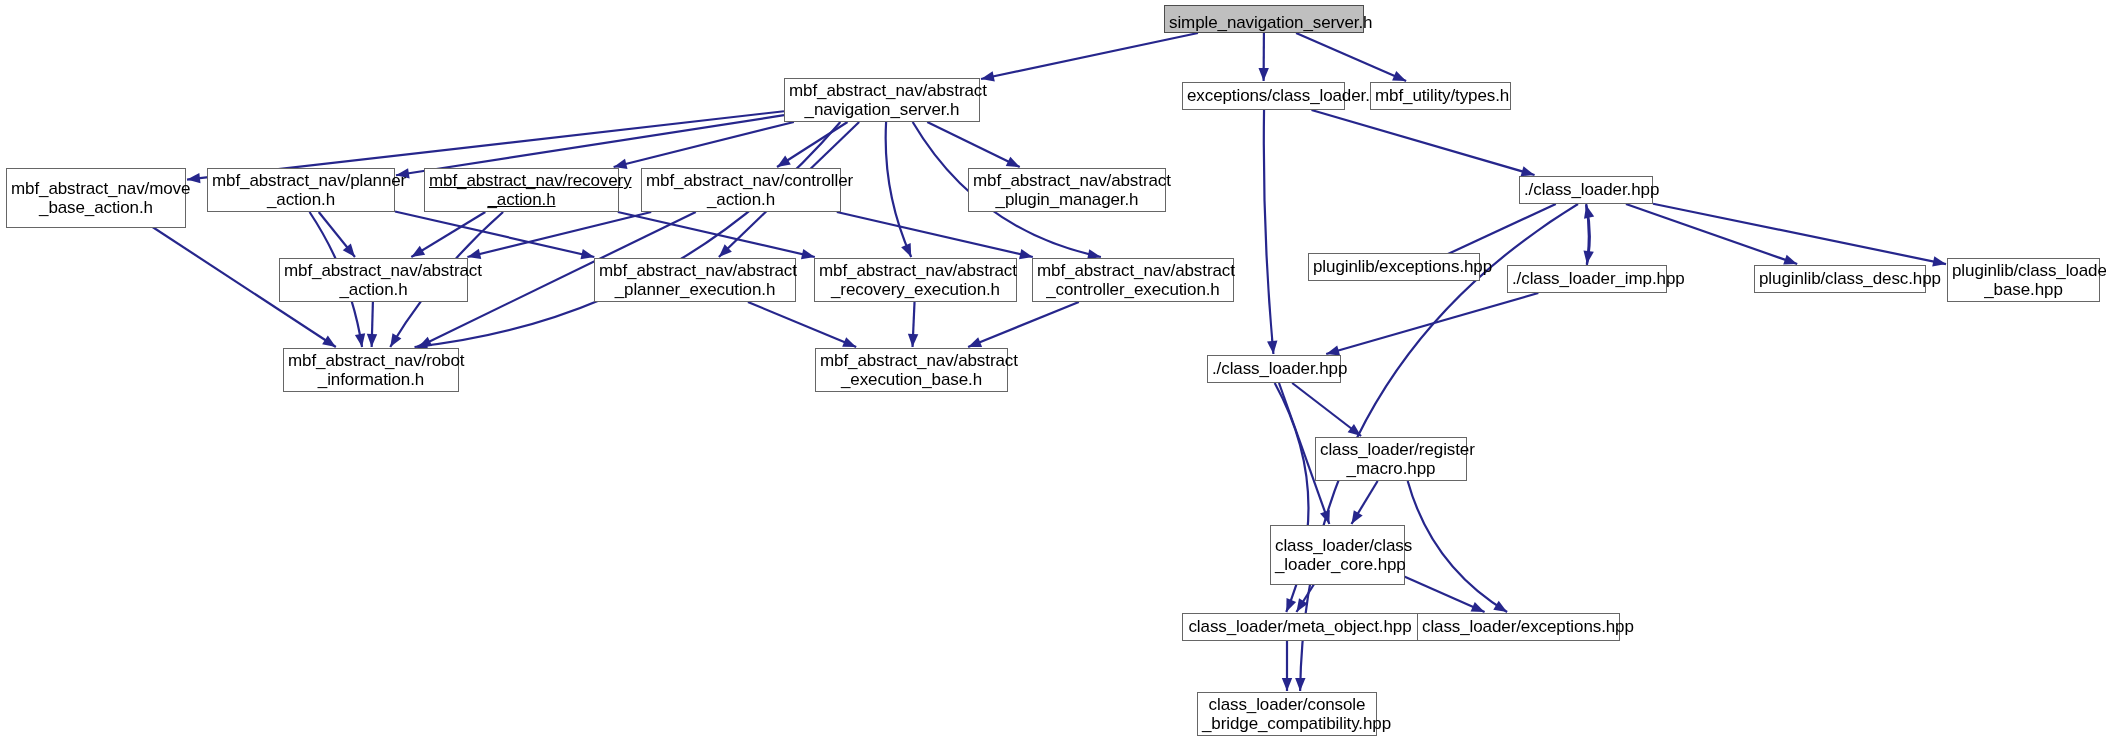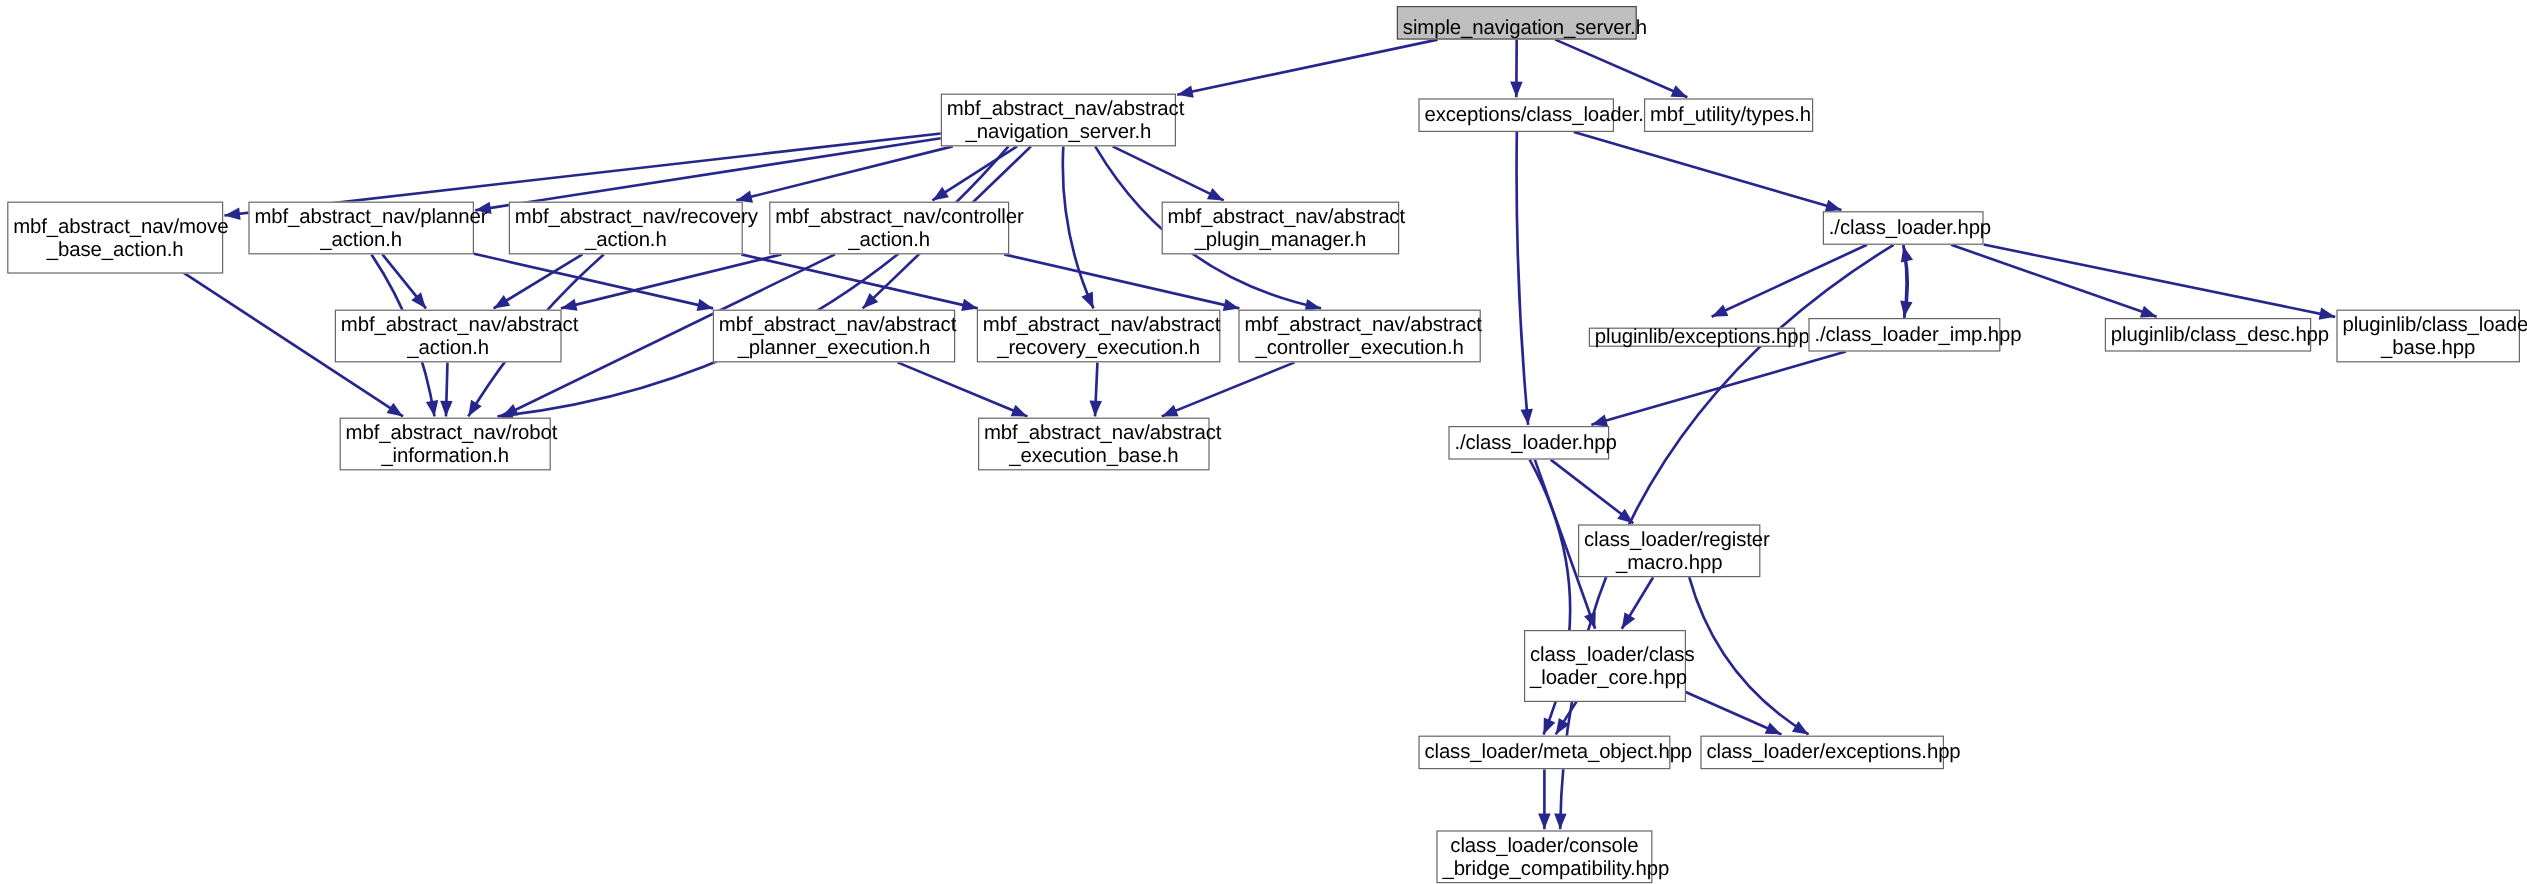--- a/index.html
+++ b/index.html
@@ -156,47 +156,47 @@
   <div id="nodes-layer">
       <div class="node-box root" style="left: 1164px; top: 5px; width: 200px; height: 28px; align-items: flex-end;"><span class="node-label">simple_navigation_server.h</span></div>
       <div class="node-box" style="left: 784px; top: 78px; width: 196px; height: 44px;"><span class="node-label">mbf_abstract_nav/abstract
 _navigation_server.h</span></div>
       <div class="node-box" style="left: 1182px; top: 82px; width: 163px; height: 28px;"><span class="node-label">exceptions/class_loader.h</span></div>
       <div class="node-box" style="left: 1370px; top: 82px; width: 141px; height: 28px;"><span class="node-label">mbf_utility/types.h</span></div>
       <div class="node-box" style="left: 6px; top: 168px; width: 180px; height: 60px;"><span class="node-label">mbf_abstract_nav/move
 _base_action.h</span></div>
       <div class="node-box" style="left: 207px; top: 168px; width: 188px; height: 44px;"><span class="node-label">mbf_abstract_nav/planner
 _action.h</span></div>
-      <div class="node-box" style="left: 424px; top: 168px; width: 195px; height: 44px;"><span class="node-label">mbf_abstract_nav/recovery
+      <div class="node-box" style="left: 424px; top: 168px; width: 195px; height: 44px; text-decoration: underline;"><span class="node-label">mbf_abstract_nav/recovery
 _action.h</span></div>
       <div class="node-box" style="left: 641px; top: 168px; width: 200px; height: 44px;"><span class="node-label">mbf_abstract_nav/controller
 _action.h</span></div>
       <div class="node-box" style="left: 968px; top: 168px; width: 198px; height: 44px;"><span class="node-label">mbf_abstract_nav/abstract
 _plugin_manager.h</span></div>
       <div class="node-box" style="left: 1519px; top: 176px; width: 134px; height: 28px;"><span class="node-label">./class_loader.hpp</span></div>
       <div class="node-box" style="left: 279px; top: 258px; width: 189px; height: 44px;"><span class="node-label">mbf_abstract_nav/abstract
 _action.h</span></div>
       <div class="node-box" style="left: 594px; top: 258px; width: 202px; height: 44px;"><span class="node-label">mbf_abstract_nav/abstract
 _planner_execution.h</span></div>
       <div class="node-box" style="left: 814px; top: 258px; width: 203px; height: 44px;"><span class="node-label">mbf_abstract_nav/abstract
 _recovery_execution.h</span></div>
       <div class="node-box" style="left: 1032px; top: 258px; width: 202px; height: 44px;"><span class="node-label">mbf_abstract_nav/abstract
 _controller_execution.h</span></div>
-      <div class="node-box" style="left: 1308px; top: 273px; width: 172px; height: 16px; margin-left: 16px;"><span class="node-label">pluginlib/exceptions.hpp</span></div>
+      <div class="node-box" style="left: 1308px; top: 253px; width: 172px; height: 28px;"><span class="node-label">pluginlib/exceptions.hpp</span></div>
       <div class="node-box" style="left: 1507px; top: 265px; width: 160px; height: 28px;"><span class="node-label">./class_loader_imp.hpp</span></div>
       <div class="node-box" style="left: 1754px; top: 265px; width: 172px; height: 28px;"><span class="node-label">pluginlib/class_desc.hpp</span></div>
       <div class="node-box" style="left: 1947px; top: 258px; width: 153px; height: 44px;"><span class="node-label">pluginlib/class_loader
 _base.hpp</span></div>
       <div class="node-box" style="left: 283px; top: 348px; width: 176px; height: 44px;"><span class="node-label">mbf_abstract_nav/robot
 _information.h</span></div>
       <div class="node-box" style="left: 815px; top: 348px; width: 193px; height: 44px;"><span class="node-label">mbf_abstract_nav/abstract
 _execution_base.h</span></div>
       <div class="node-box" style="left: 1207px; top: 355px; width: 134px; height: 28px;"><span class="node-label">./class_loader.hpp</span></div>
       <div class="node-box" style="left: 1315px; top: 437px; width: 152px; height: 44px;"><span class="node-label">class_loader/register
 _macro.hpp</span></div>
       <div class="node-box" style="left: 1270px; top: 525px; width: 135px; height: 60px;"><span class="node-label">class_loader/class
 _loader_core.hpp</span></div>
-      <div class="node-box" style="left: 1182px; top: 613px; width: 210px; height: 28px;"><span class="node-label">class_loader/meta_object.hpp</span></div>
+      <div class="node-box" style="left: 1182px; top: 613px; width: 236px; height: 28px;"><span class="node-label">class_loader/meta_object.hpp</span></div>
       <div class="node-box" style="left: 1417px; top: 613px; width: 203px; height: 28px;"><span class="node-label">class_loader/exceptions.hpp</span></div>
       <div class="node-box" style="left: 1197px; top: 692px; width: 180px; height: 44px;"><span class="node-label">class_loader/console
 _bridge_compatibility.hpp</span></div>
     </div>
 </div>
 
 </body></html>

